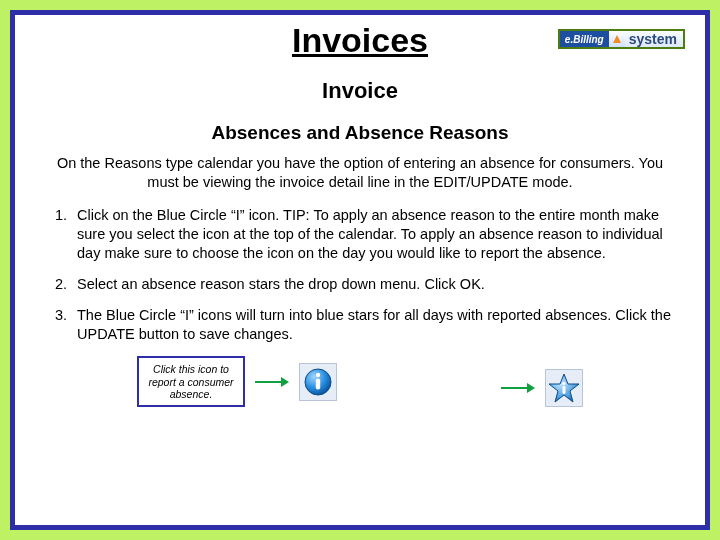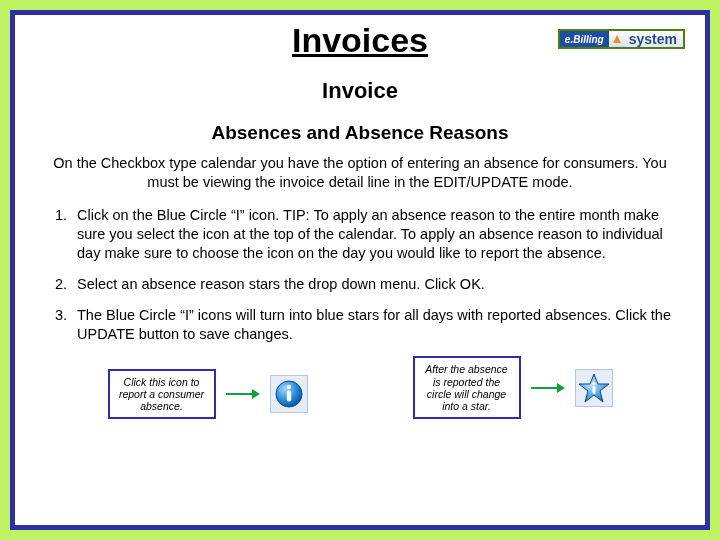--- a/index.html
+++ b/index.html
@@ -146,21 +146,21 @@
             </svg>
         </div>
         <div class="logo-right">system</div>
       </div>
     </div>
 
     <div class="subtitle">Invoice</div>
 
     <div class="section-title">Absences and Absence Reasons</div>
 
-    <div class="intro">On the Checkbox type calendar you have the option of entering an absence for consumers. You must be viewing the invoice detail line in the EDIT/UPDATE mode.</div>
+    <div class="intro">On the Reasons type calendar you have the option of entering an absence for consumers. You must be viewing the invoice detail line in the EDIT/UPDATE mode.</div>
 
     <ol class="steps">
       <li>Click on the Blue Circle “I” icon. TIP: To apply an absence reason to the entire month make sure you select the icon at the top of the calendar. To apply an absence reason to individual day make sure to choose the icon on the day you would like to report the absence.</li>
       <li>Select an absence reason stars the drop down menu. Click OK.</li>
       <li>The Blue Circle “I” icons will turn into blue stars for all days with reported absences. Click the UPDATE button to save changes.</li>
     </ol>
 
     <div class="bottom-row">
 
       <div class="group">
@@ -181,21 +181,20 @@
               </radialGradient>
             </defs>
             <circle cx="15" cy="15" r="13" fill="url(#g1)" stroke="#0a4a88" stroke-width="1"></circle>
             <circle cx="15" cy="8" r="2.2" fill="#fff"></circle>
             <rect x="12.8" y="11.5" width="4.4" height="11" rx="2" fill="#fff"></rect>
           </svg>
         </div>
       </div>
 
       <div class="group">
-        <div class="callout">After the absence is reported the circle will change into a star.</div>
         <div class="arrow">
           <svg width="34" height="14" viewBox="0 0 34 14">
             <line x1="0" y1="7" x2="26" y2="7" stroke="#10a040" stroke-width="2"></line>
             <polygon points="26,2 34,7 26,12" fill="#10a040"></polygon>
           </svg>
         </div>
         <div class="icon-box">
           <svg width="32" height="32" viewBox="0 0 32 32">
             <defs>
               <radialGradient id="g2" cx="40%" cy="35%" r="70%">

